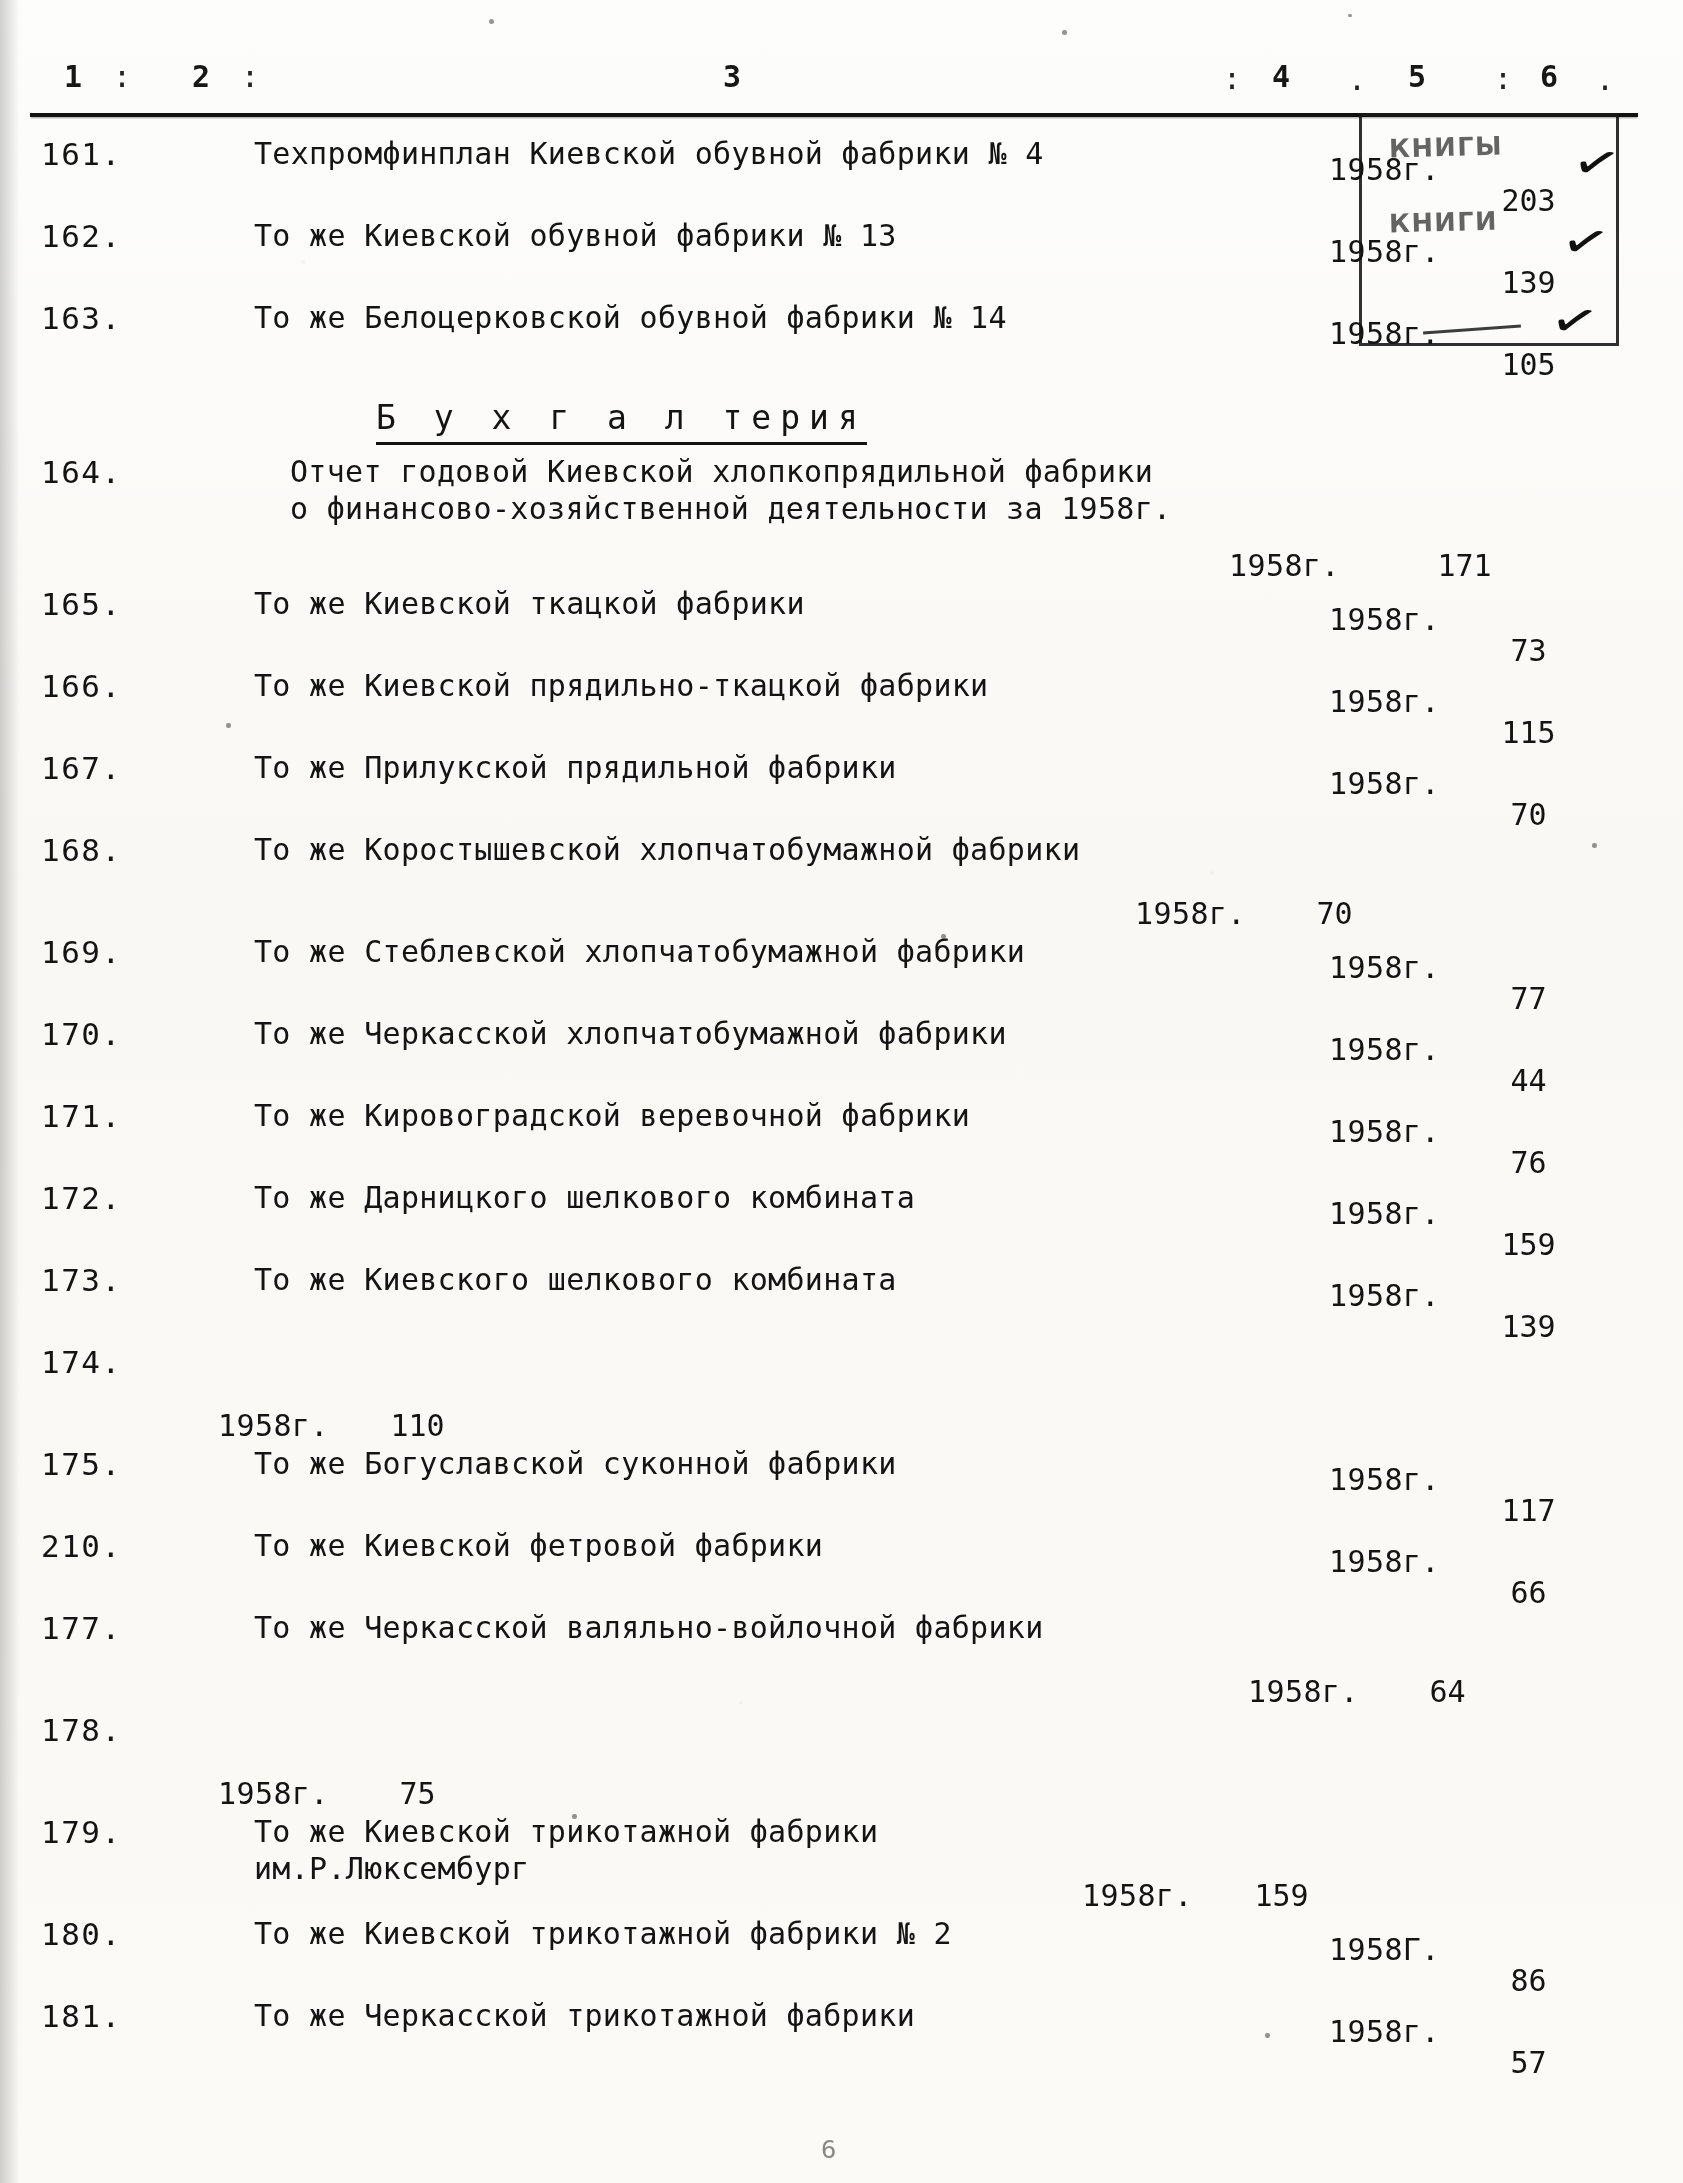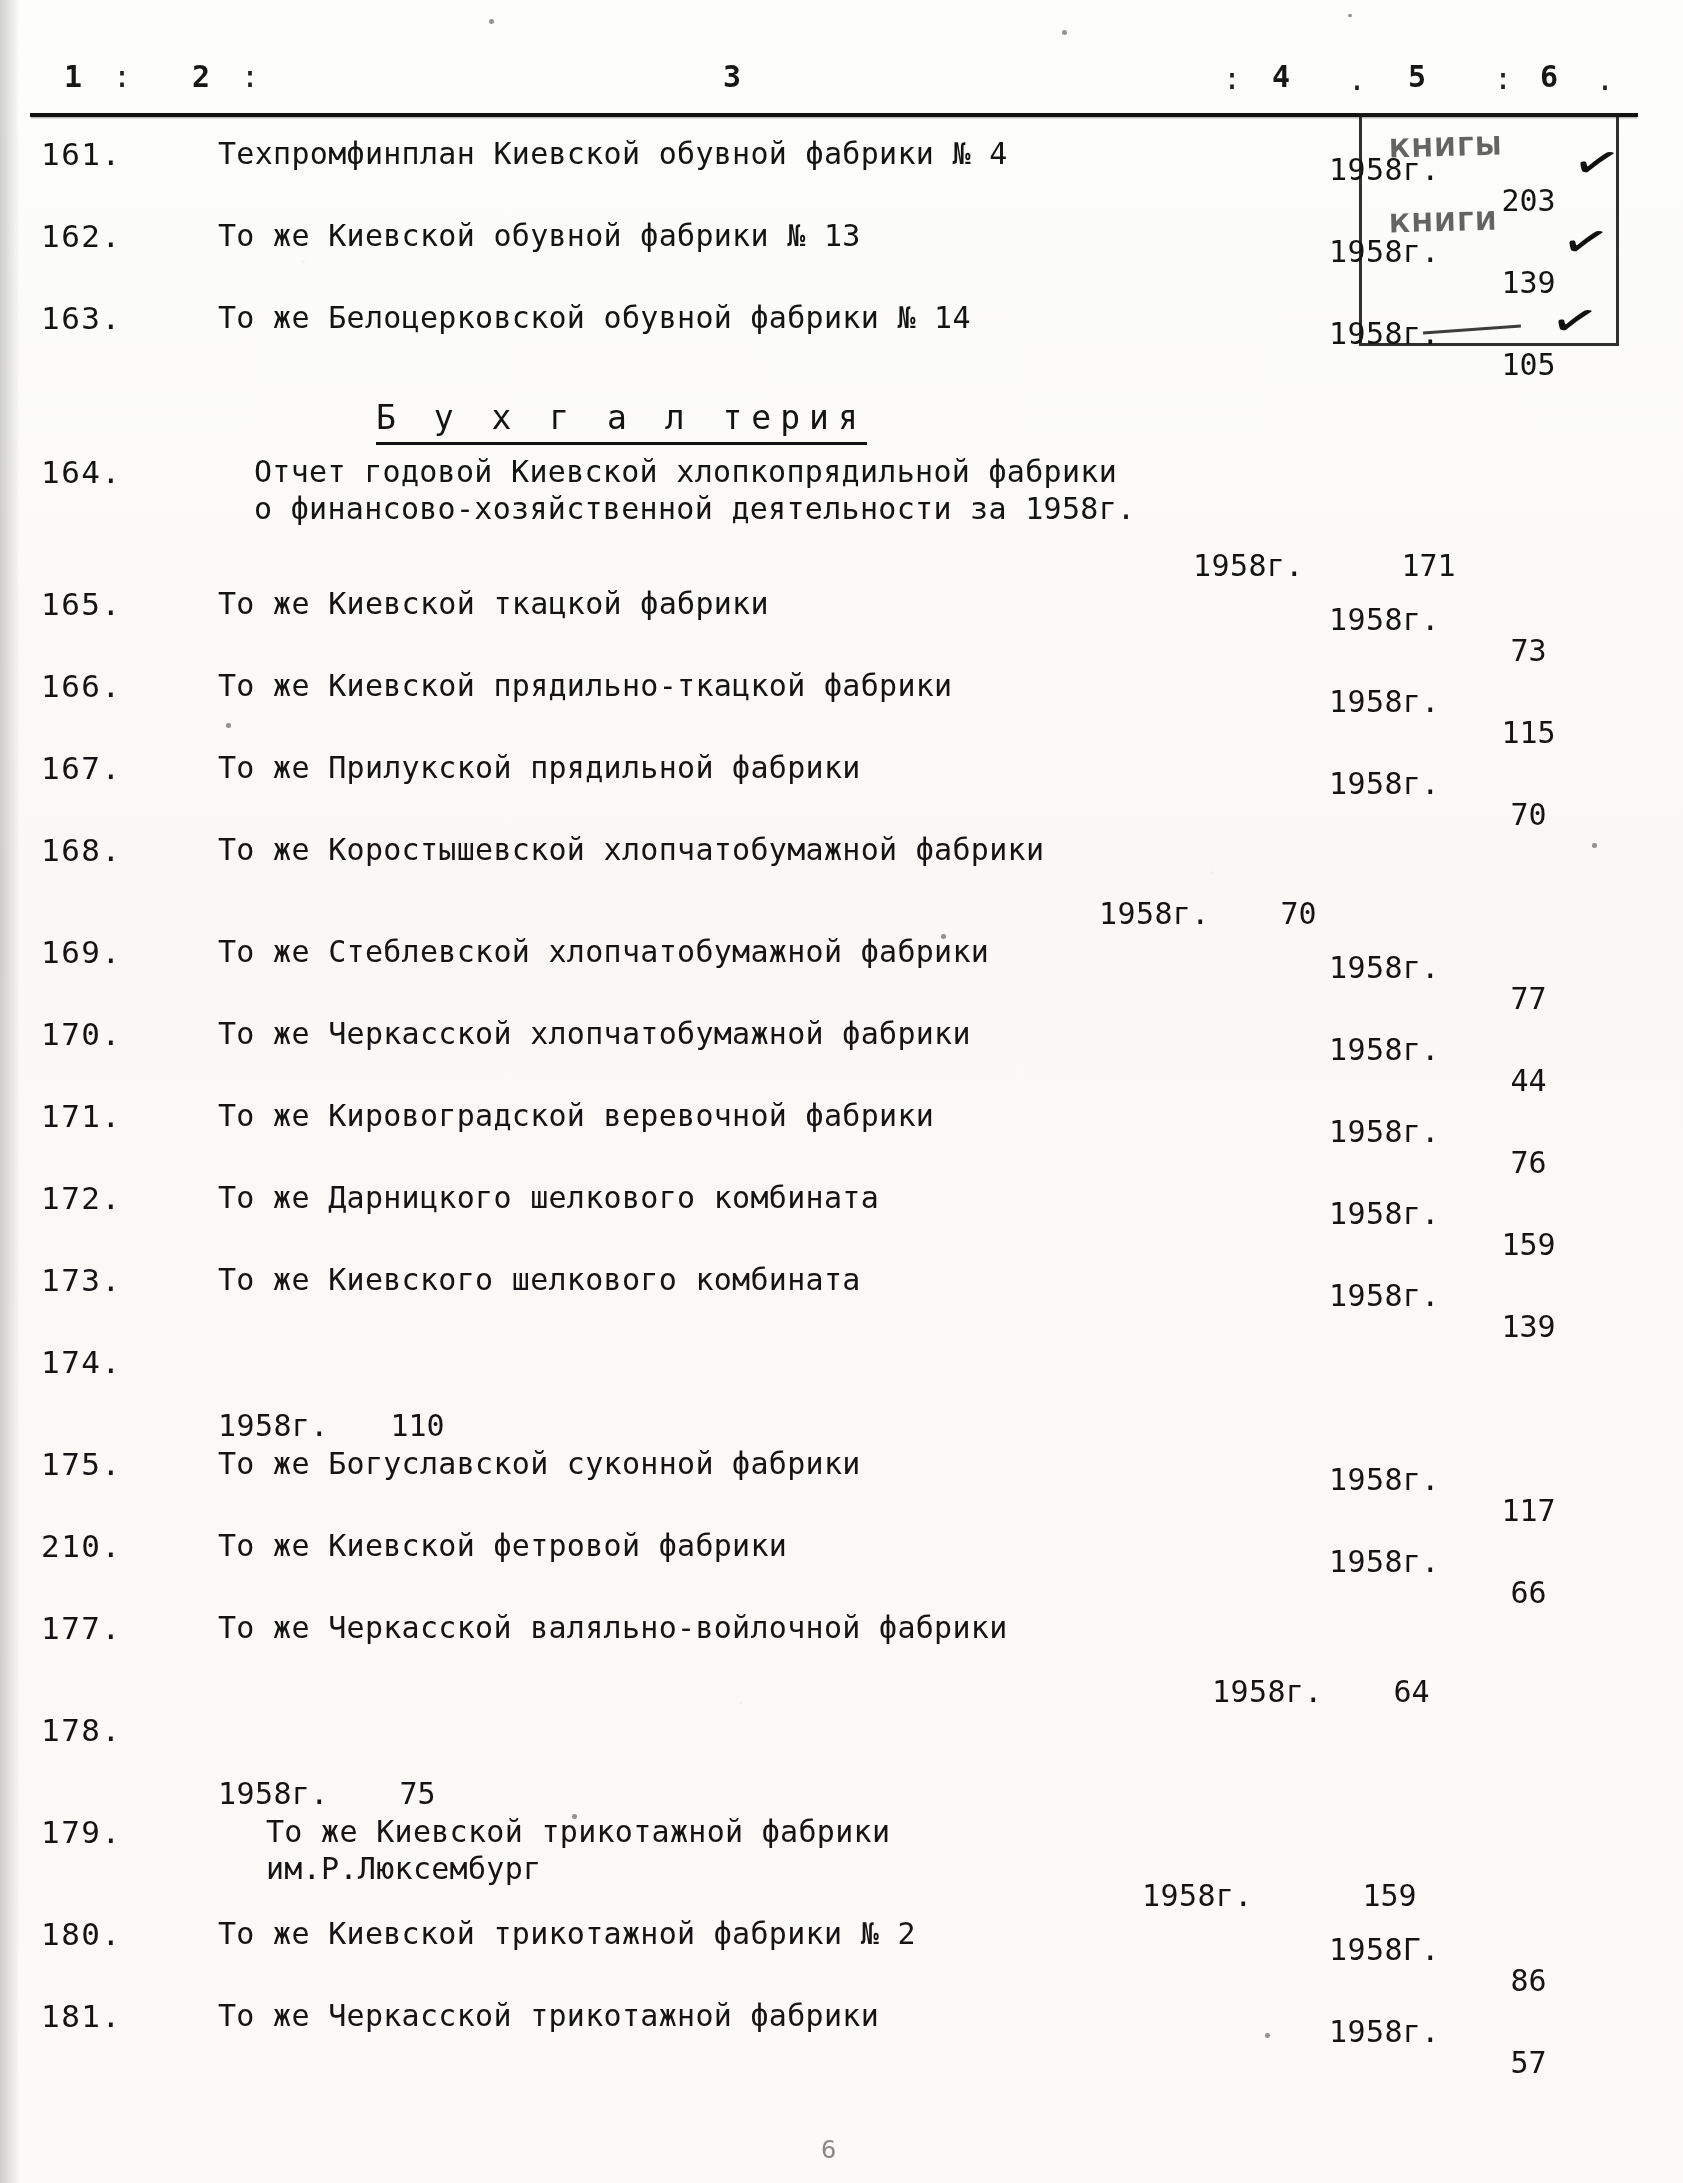--- a/index.html
+++ b/index.html
@@ -84,20 +84,21 @@
     letter-spacing: 1.5px;
     box-sizing: border-box;
     white-space: nowrap;
   }
   .c-title {
     flex: 1 1 auto;
     font-size: 30px;
     line-height: 1.22;
     letter-spacing: 0.3px;
     padding-right: 15px;
+    margin-left: 36px;
   }
   .c-year {
     width: 166px;
     flex: 0 0 166px;
     font-size: 30px;
     letter-spacing: 0.4px;
     white-space: nowrap;
     margin-top: 16px;
   }
   .c-count {
@@ -372,21 +373,21 @@
       <div class="c-mark"></div>
     </div>
 
     <div class="row multiline" style="min-height:102px;">
       <div class="c-num">178.</div>
       <div class="c-year">1958г.</div>
       <div class="c-count">75</div>
       <div class="c-mark"></div>
     </div>
 
-    <div class="row multiline" style="min-height:102px;gap:48px;">
+    <div class="row multiline" style="min-height:102px;">
       <div class="c-num">179.</div>
       <div class="c-title" style="max-width:813px;">То же Киевской трикотажной фабрики им.Р.Люксембург</div>
       <div class="c-year">1958г.</div>
       <div class="c-count">159</div>
       <div class="c-mark"></div>
     </div>
 
     <div class="row">
       <div class="c-num">180.</div>
       <div class="c-title">То же Киевской трикотажной фабрики № 2</div>

